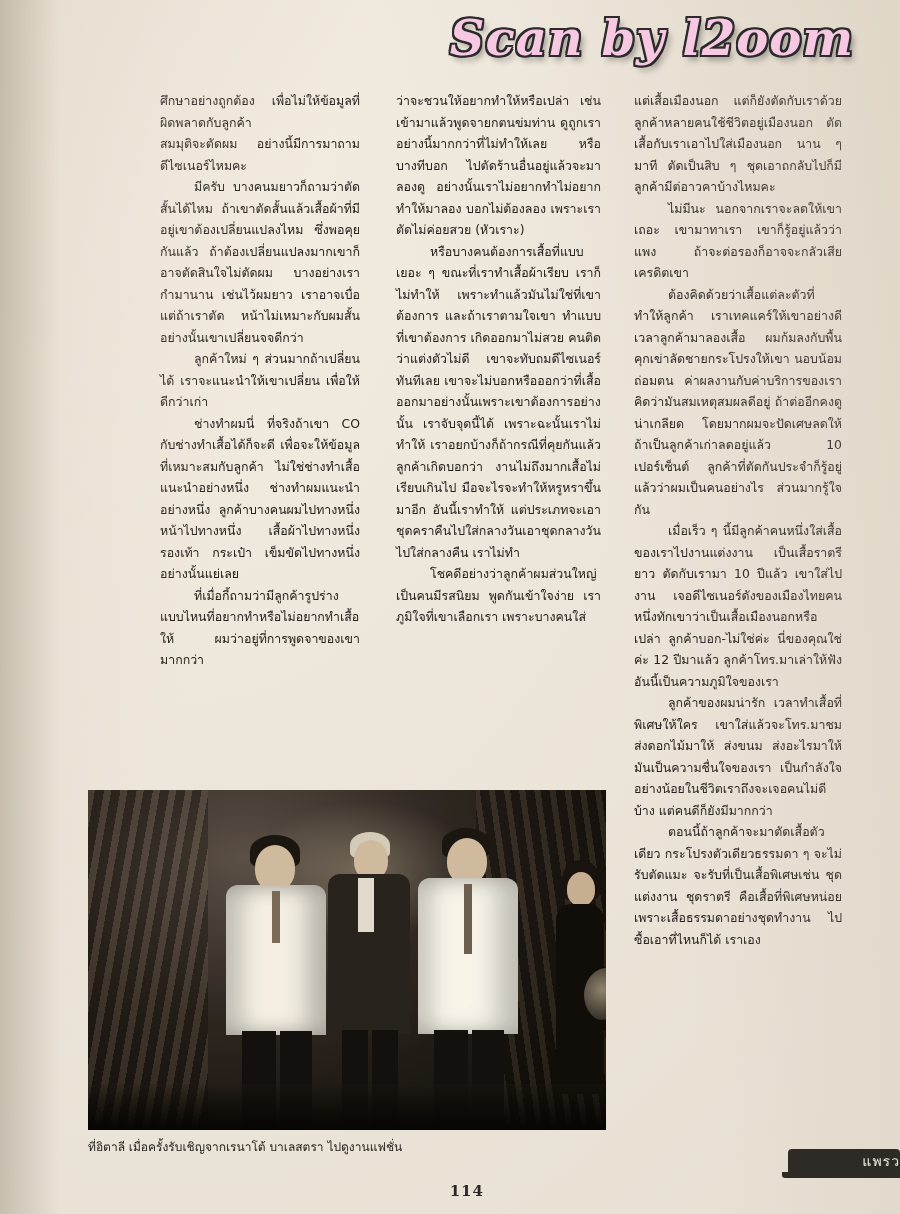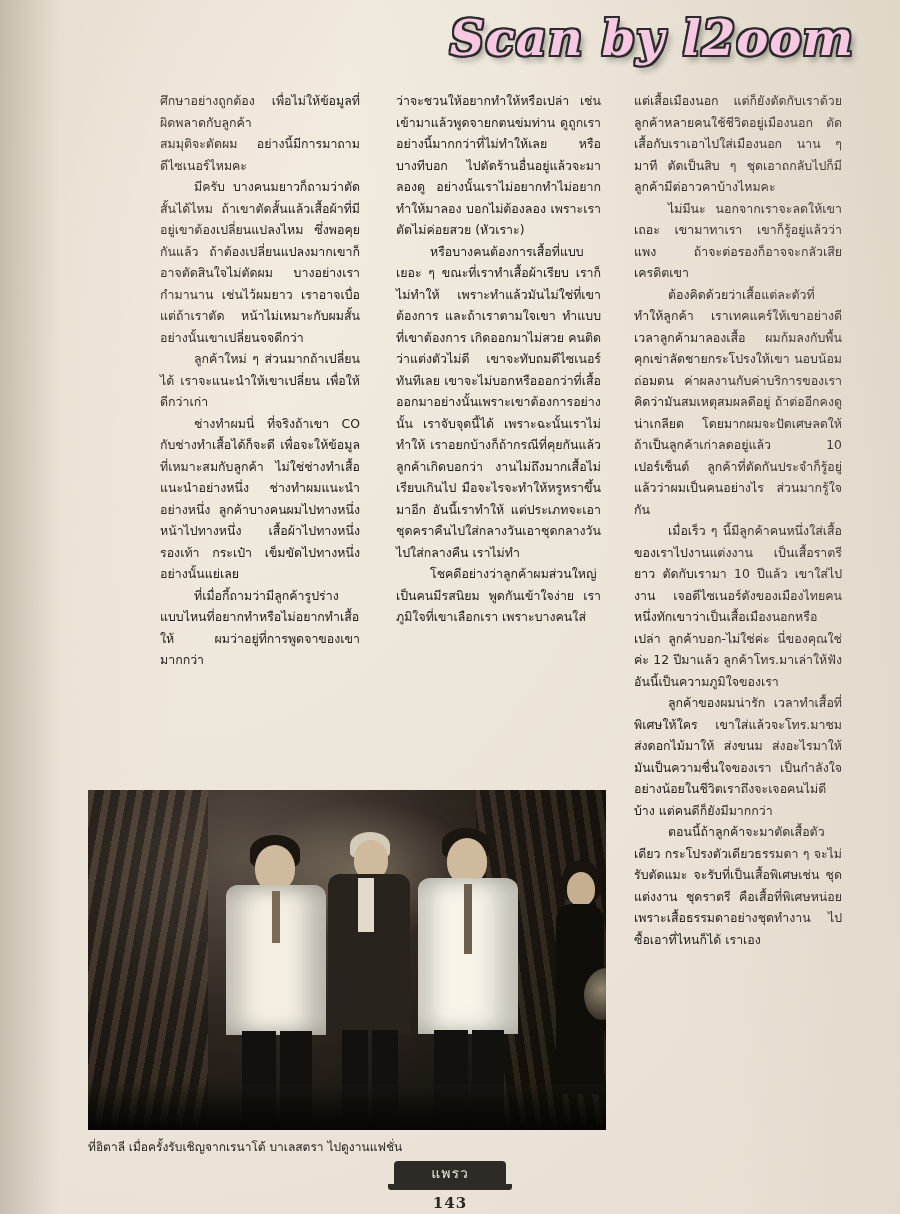--- a/index.html
+++ b/index.html
@@ -187,22 +187,22 @@
     margin-top: 7px;
     font-size: 12px;
     color: #24211d;
     font-family: "DejaVu Sans", sans-serif;
   }
   
   .footer {
     position: absolute;
     left: 0;
     right: 0;
-    bottom: 2px;
-    text-align: center;
+    bottom: 14px;
+    text-align: right;
     z-index: 5;
   }
   .logo {
     display: inline-block;
     width: 112px;
     height: 24px;
     background: #2e2a25;
     border-radius: 4px 4px 0 0;
     color: #efe9de;
     font-family: "DejaVu Serif", serif;
@@ -314,16 +314,16 @@
         <div class="bouquet"></div>
       </div>
 
       <div class="floor"></div>
     </div>
     <div class="caption">ที่อิตาลี เมื่อครั้งรับเชิญจากเรนาโต้ บาเลสตรา ไปดูงานแฟชั่น</div>
   </div>
 
   <div class="footer">
     <div class="logo">แพรว</div>
-    <div class="pagenum">143</div>
+    <div class="pagenum">114</div>
   </div>
 
 </div>
 
 </body></html>

